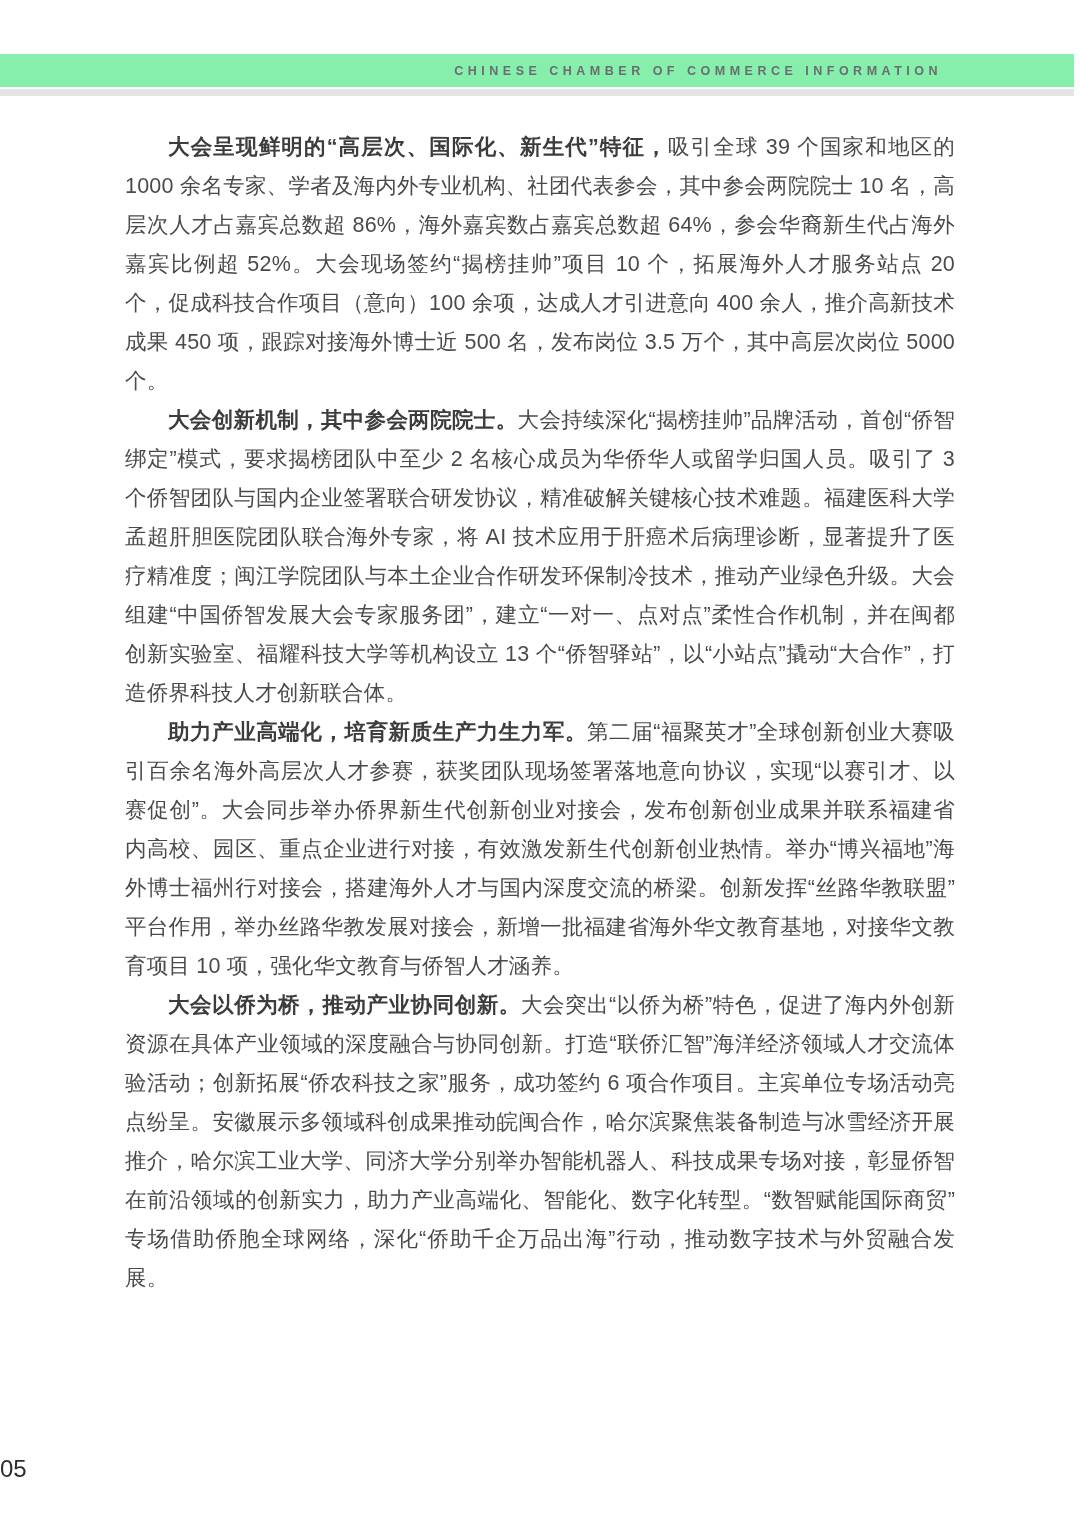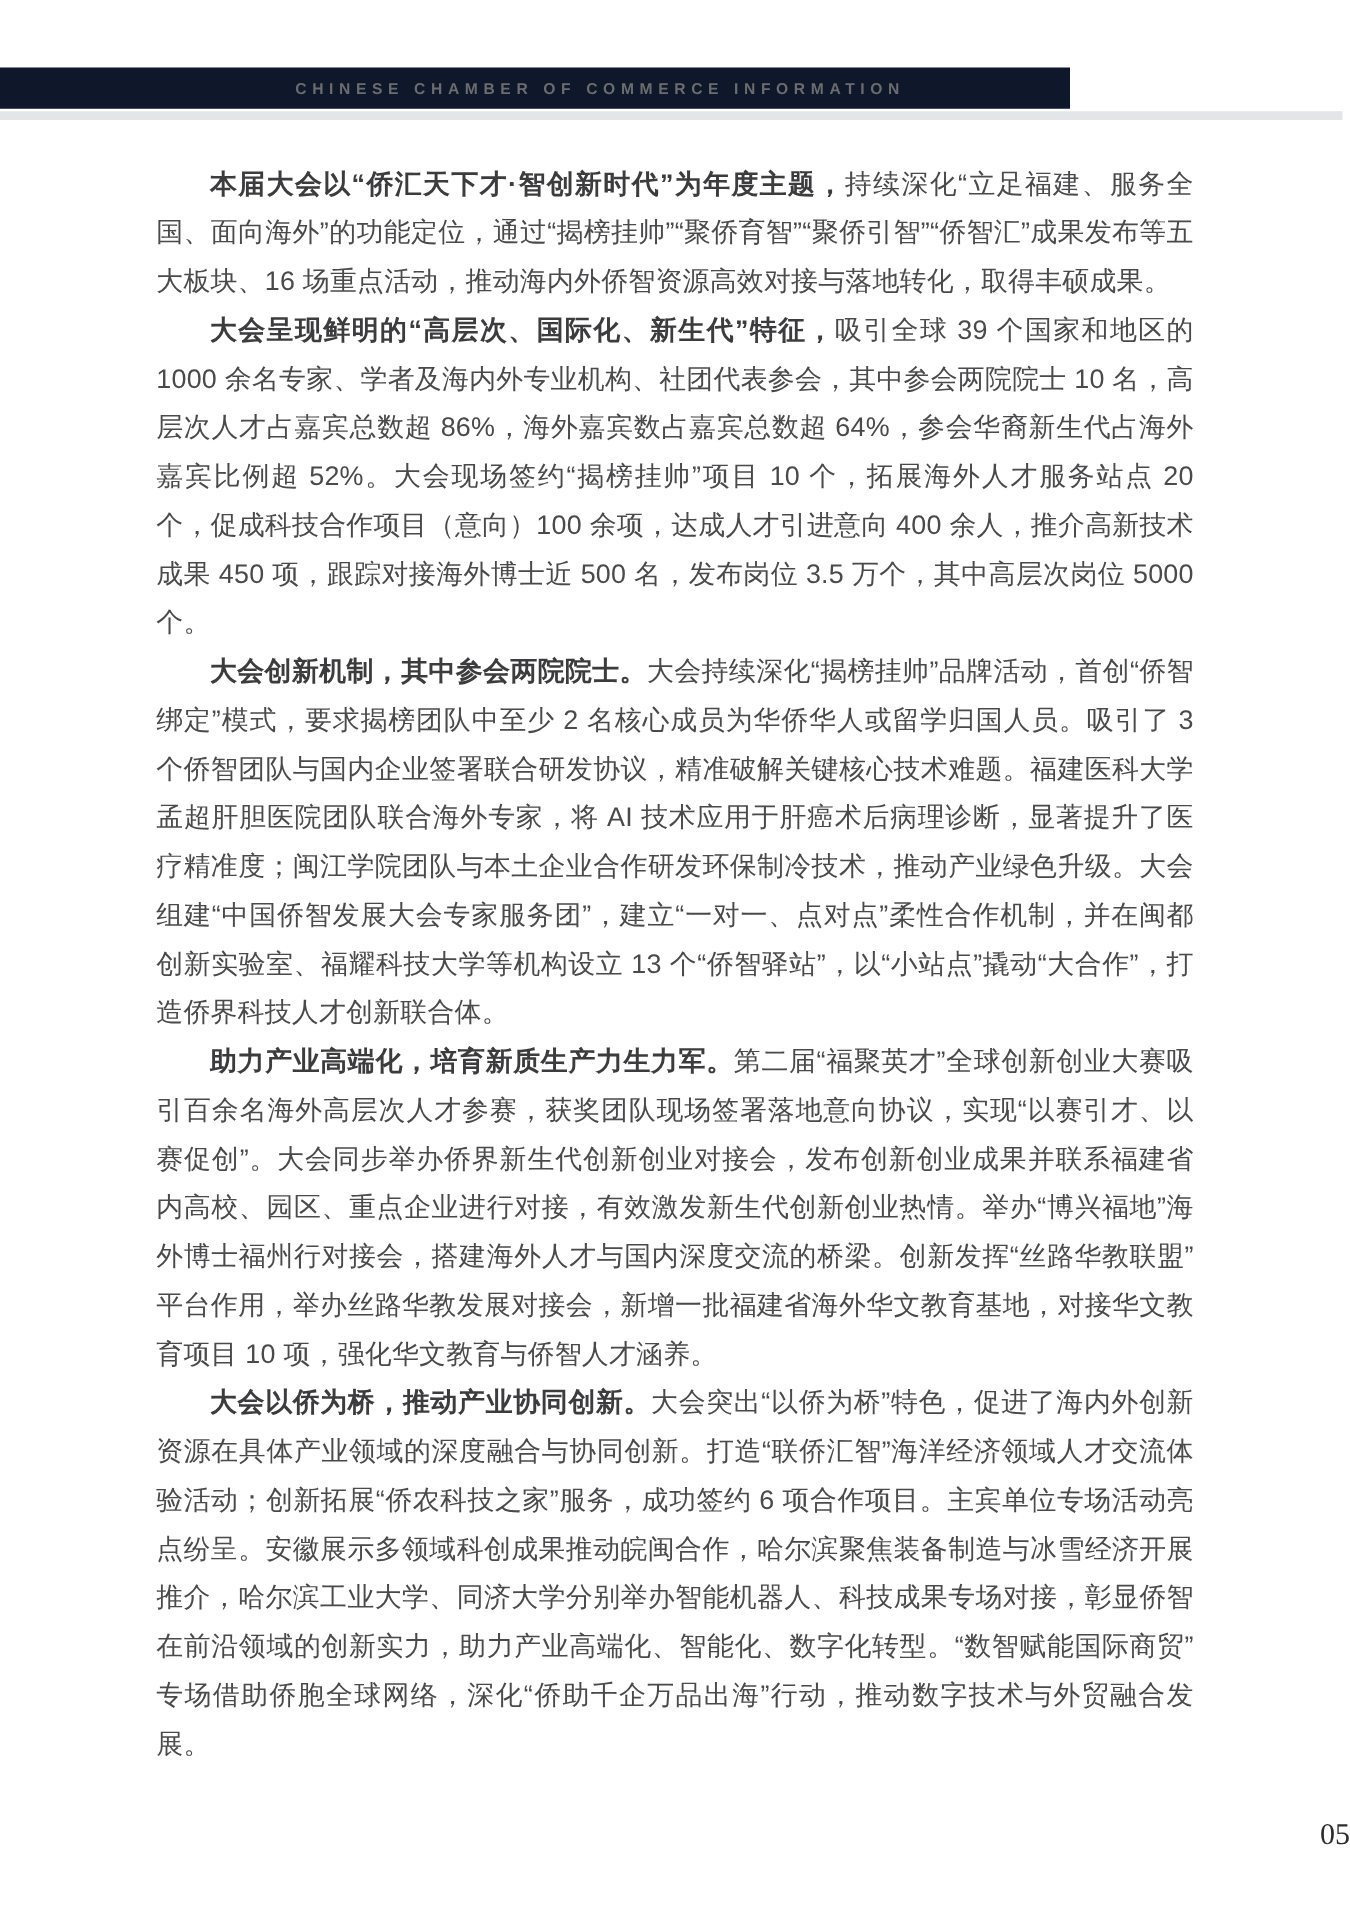--- a/index.html
+++ b/index.html
@@ -13,23 +13,23 @@
     height: 1525px;
     background: #ffffff;
     overflow: hidden;
     font-family: "Liberation Sans", "DejaVu Sans", sans-serif;
   }
   
   .banner {
     position: absolute;
     top: 54px;
     left: 0;
-    width: 856px;
+    width: 1074px;
     height: 33px;
-    background: #0f172a;
+    background: #86efac;
     display: flex;
     align-items: center;
     justify-content: flex-end;
     padding-right: 132px;
     box-sizing: border-box;
   }
   .banner-text {
     font-size: 12.5px;
     font-weight: 700;
     letter-spacing: 4.5px;
@@ -68,38 +68,37 @@
   .article .lead {
     font-weight: 700;
     color: #3c3c3e;
   }
   
   .page-number {
     position: absolute;
     top: 1455px;
     left: 0;
     width: 1080px;
-    text-align: right;
-    font-family: Liberation Serif, serif;
+    text-align: left;
+    font-family: Liberation Sans, sans-serif;
     font-size: 24px;
     color: #2e2c2d;
   }
 </style>
 </head>
 <body>
 
 <div class="page">
 
   <div class="banner">
     <span class="banner-text">CHINESE CHAMBER OF COMMERCE INFORMATION</span>
   </div>
   <div class="banner-thin"></div>
 
   <div class="article">
-    <p><span class="lead">本届大会以“侨汇天下才·智创新时代”为年度主题，</span><span>持续深化“立足福建、服务全国、面向海外”的功能定位，通过“揭榜挂帅”“聚侨育智”“聚侨引智”“侨智汇”成果发布等五大板块、16 场重点活动，推动海内外侨智资源高效对接与落地转化，取得丰硕成果。</span></p>
     <p><span class="lead">大会呈现鲜明的“高层次、国际化、新生代”特征，</span><span>吸引全球 39 个国家和地区的 1000 余名专家、学者及海内外专业机构、社团代表参会，其中参会两院院士 10 名，高层次人才占嘉宾总数超 86%，海外嘉宾数占嘉宾总数超 64%，参会华裔新生代占海外嘉宾比例超 52%。大会现场签约“揭榜挂帅”项目 10 个，拓展海外人才服务站点 20 个，促成科技合作项目（意向）100 余项，达成人才引进意向 400 余人，推介高新技术成果 450 项，跟踪对接海外博士近 500 名，发布岗位 3.5 万个，其中高层次岗位 5000 个。</span></p>
     <p><span class="lead">大会创新机制，其中参会两院院士。</span><span>大会持续深化“揭榜挂帅”品牌活动，首创“侨智绑定”模式，要求揭榜团队中至少 2 名核心成员为华侨华人或留学归国人员。吸引了 3 个侨智团队与国内企业签署联合研发协议，精准破解关键核心技术难题。福建医科大学孟超肝胆医院团队联合海外专家，将 AI 技术应用于肝癌术后病理诊断，显著提升了医疗精准度；闽江学院团队与本土企业合作研发环保制冷技术，推动产业绿色升级。大会组建“中国侨智发展大会专家服务团”，建立“一对一、点对点”柔性合作机制，并在闽都创新实验室、福耀科技大学等机构设立 13 个“侨智驿站”，以“小站点”撬动“大合作”，打造侨界科技人才创新联合体。</span></p>
     <p><span class="lead">助力产业高端化，培育新质生产力生力军。</span><span>第二届“福聚英才”全球创新创业大赛吸引百余名海外高层次人才参赛，获奖团队现场签署落地意向协议，实现“以赛引才、以赛促创”。大会同步举办侨界新生代创新创业对接会，发布创新创业成果并联系福建省内高校、园区、重点企业进行对接，有效激发新生代创新创业热情。举办“博兴福地”海外博士福州行对接会，搭建海外人才与国内深度交流的桥梁。创新发挥“丝路华教联盟”平台作用，举办丝路华教发展对接会，新增一批福建省海外华文教育基地，对接华文教育项目 10 项，强化华文教育与侨智人才涵养。</span></p>
     <p><span class="lead">大会以侨为桥，推动产业协同创新。</span><span>大会突出“以侨为桥”特色，促进了海内外创新资源在具体产业领域的深度融合与协同创新。打造“联侨汇智”海洋经济领域人才交流体验活动；创新拓展“侨农科技之家”服务，成功签约 6 项合作项目。主宾单位专场活动亮点纷呈。安徽展示多领域科创成果推动皖闽合作，哈尔滨聚焦装备制造与冰雪经济开展推介，哈尔滨工业大学、同济大学分别举办智能机器人、科技成果专场对接，彰显侨智在前沿领域的创新实力，助力产业高端化、智能化、数字化转型。“数智赋能国际商贸”专场借助侨胞全球网络，深化“侨助千企万品出海”行动，推动数字技术与外贸融合发展。</span></p>
   </div>
 
   <div class="page-number">05</div>
 
 </div>
 

